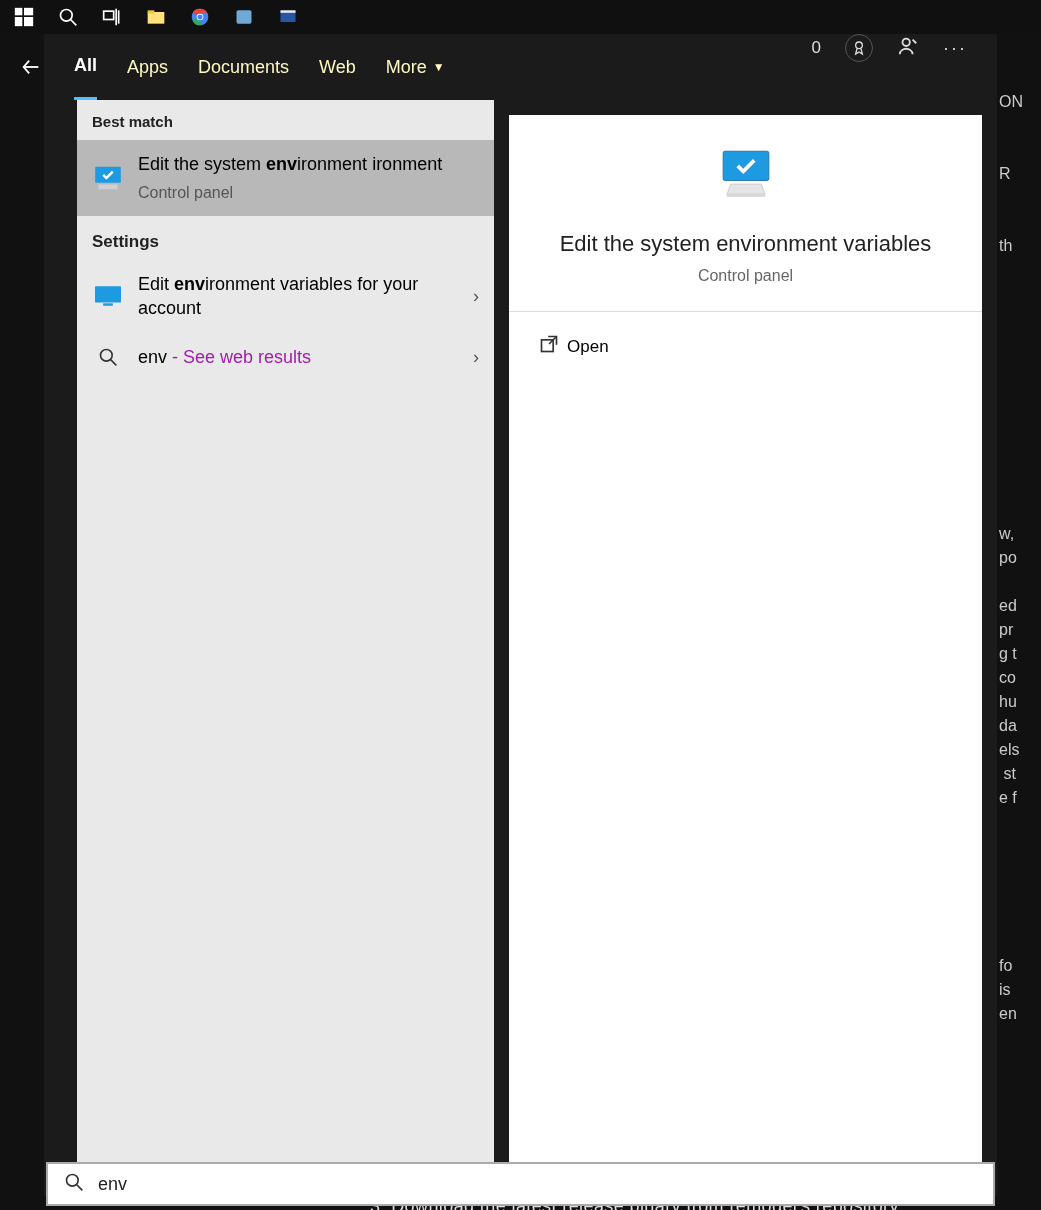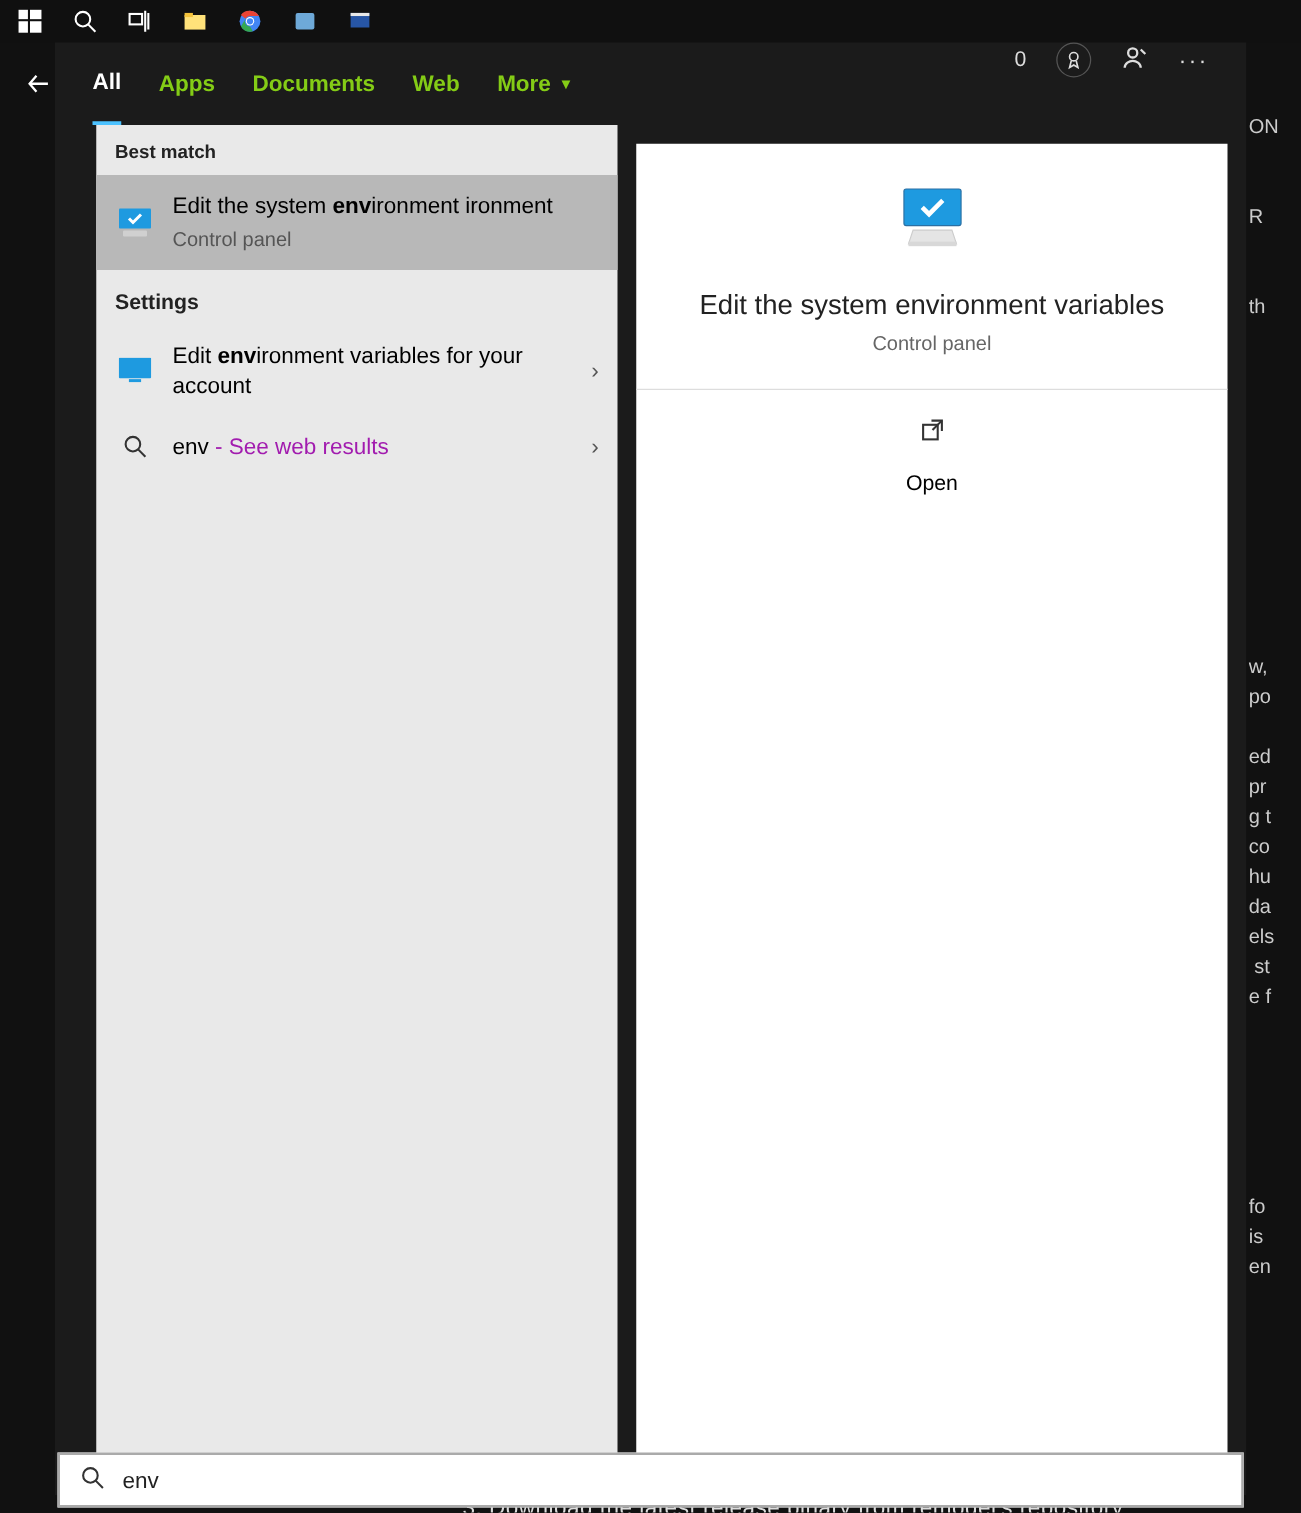--- a/index.html
+++ b/index.html
@@ -7,21 +7,21 @@
   body { position:relative; color:#eee; }
 
   .taskbar { height:34px; width:100%; background:#101010; display:flex; align-items:center; padding:0 2px; gap:0; }
   .tb-item { width:44px; height:34px; display:flex; align-items:center; justify-content:center; }
   .tb-item svg { width:20px; height:20px; }
 
   .back { position:absolute; left:20px; top:56px; color:#fff; }
 
   .search-panel { position:absolute; left:44px; top:34px; width:953px; height:1162px; background:#1b1b1b; display:flex; flex-direction:column; }
   .tabs { height:66px; display:flex; align-items:flex-start; padding:0 30px; color:#ddd; }
-  .tabs .tab { margin-right:30px; font-size:18px; cursor:pointer; color:#84cc16; height:66px; display:flex; align-items:center;font-weight:bold; }
+  .tabs .tab { margin-right:30px; font-size:18px; cursor:pointer; color:#fef9c3; height:66px; display:flex; align-items:center; }
   .tabs .tab.active { font-weight:600; color:#fff; border-bottom:3px solid #4cc2ff; }
   .tabs .tab .caret { margin-left:6px; font-size:12px; }
   .tabs .spacer { flex:1; }
   .tabs .right { display:flex; align-items:center; gap:24px; color:#ddd; }
   .tabs .right .pts { font-size:17px; }
   .tabs .right .ric { width:28px; height:28px; border:1px solid #555; border-radius:50%; display:flex; align-items:center; justify-content:center; font-size:14px; }
 
   .panes { flex:1; display:flex; }
   .left-pane { width:417px; background:#e9e9e9; color:#000; display:flex; flex-direction:column;margin-left:33px; }
   .section-label { font-size:15px; font-weight:700; padding:13px 15px 10px; color:#222; }
@@ -33,21 +33,21 @@
   .result .lines .title { font-size:18px; color:#000; }
   .result .lines .subtitle { font-size:16px; color:#555; margin-top:6px; }
   .result .chev { color:#555; font-size:18px; }
   .web-sub { color:#a21caf; }
 
   .right-pane { flex:1; background:#fff; color:#000; margin:15px 15px 15px 15px; display:flex; flex-direction:column; }
   .right-pane .hero { display:flex; flex-direction:column; align-items:center; padding-top:30px; border-bottom:1px solid #ddd; padding-bottom:26px; }
   .right-pane .hero svg { width:64px; height:60px; }
   .right-pane .hero .bigtitle { font-size:22px; color:#222; margin-top:26px; font-weight:400; text-align:center; }
   .right-pane .hero .bigsub { font-size:16px; color:#666; margin-top:10px; }
-  .right-pane .act { display:flex; align-items:center; gap:18px; padding:22px 30px; font-size:17px; cursor:pointer;flex-direction:column; }
+  .right-pane .act { display:flex; align-items:center; gap:8px; padding:22px 30px; font-size:17px; cursor:pointer; }
 
   .search-input-bar { position:absolute; left:46px; bottom:4px; width:949px; height:44px; background:#fff; border:2px solid #aaa; display:flex; align-items:center; padding:0 16px; gap:14px; }
   .search-input-bar input { flex:1; border:none; outline:none; font-size:18px; color:#222; background:transparent; }
 
   .bg-text { position:absolute; left:370px; top:1196px; font-size:18px; color:#ddd; letter-spacing:.4px; white-space:nowrap; }
   .side-text-col { position:absolute; right:0; top:90px; width:42px; color:#ccc; font-size:16px; line-height:24px; overflow:hidden; white-space:pre; }
 </style>
 </head>
 <body>
 

